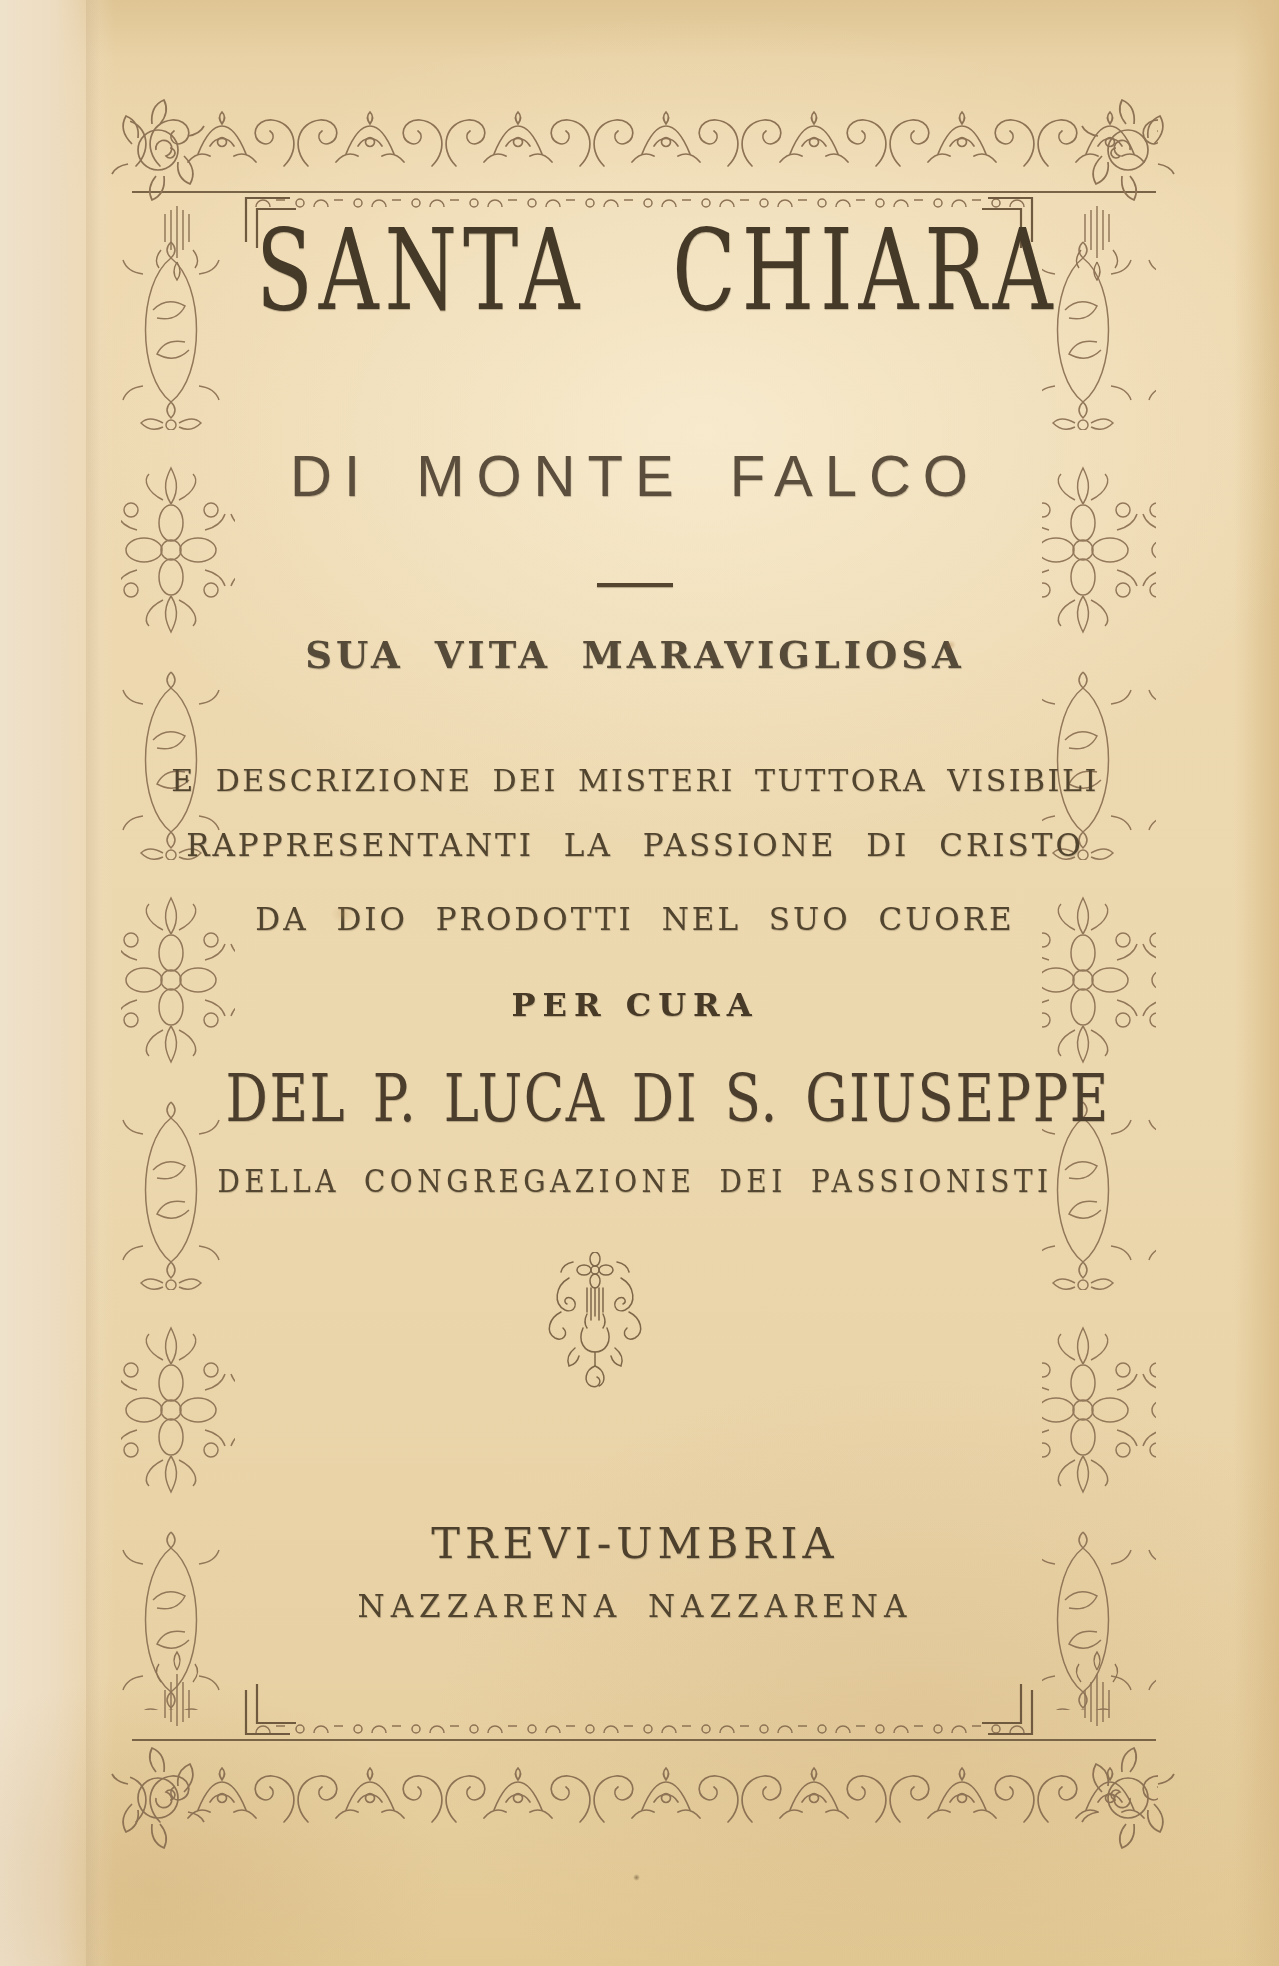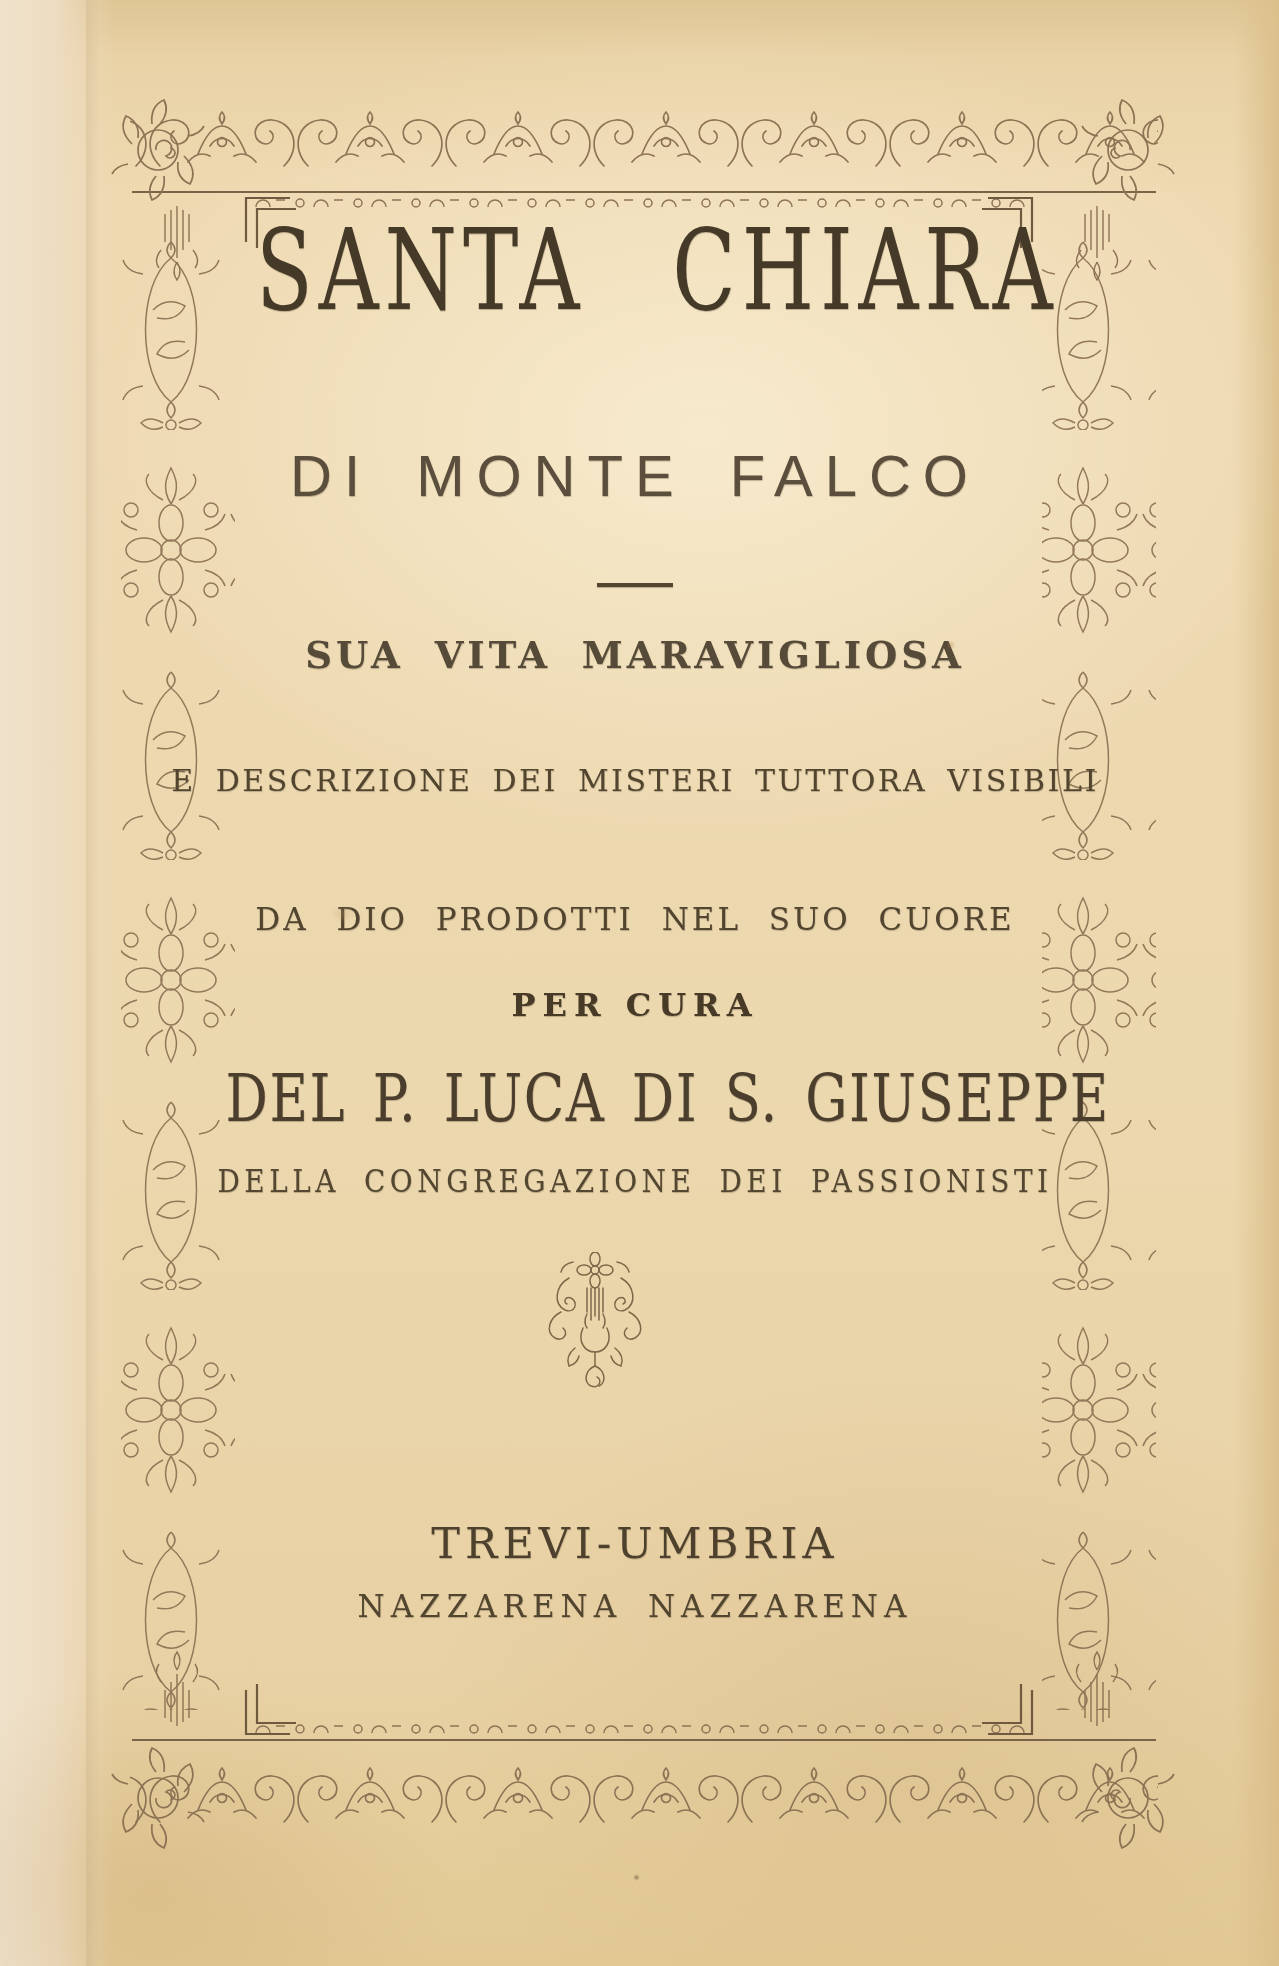--- a/index.html
+++ b/index.html
@@ -164,20 +164,21 @@
     <span class="cond">SANTA CHIARA</span>
   </div>
 
   <div class="ink t-place">DI MONTE FALCO</div>
 
   <div class="rule"></div>
 
   <div class="ink t-vita">SUA VITA MARAVIGLIOSA</div>
 
   <div class="ink t-desc1">E DESCRIZIONE DEI MISTERI TUTTORA VISIBILI</div>
+  <div class="ink t-desc2">RAPPRESENTANTI LA PASSIONE DI CRISTO</div>
   <div class="ink t-desc3">DA DIO PRODOTTI NEL SUO CUORE</div>
 
   <div class="ink t-percura">PER CURA</div>
 
   <div class="ink t-affil">
     <span class="cond3">DELLA CONGREGAZIONE DEI PASSIONISTI</span>
   </div>
 
   <div class="ink t-author">
     <span class="cond2">DEL P. LUCA DI S. GIUSEPPE</span>

